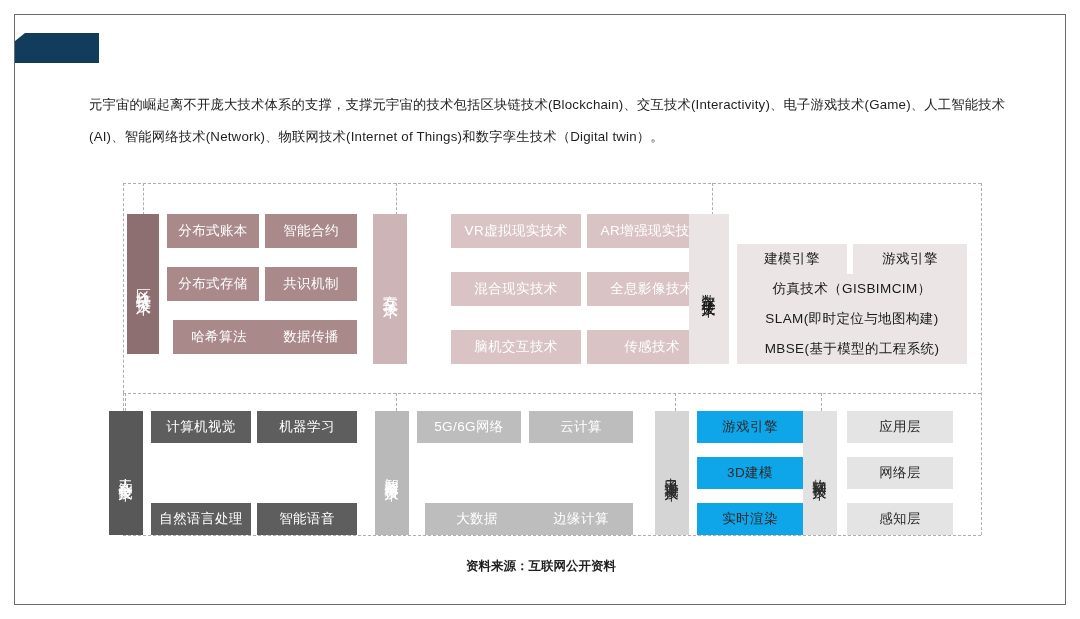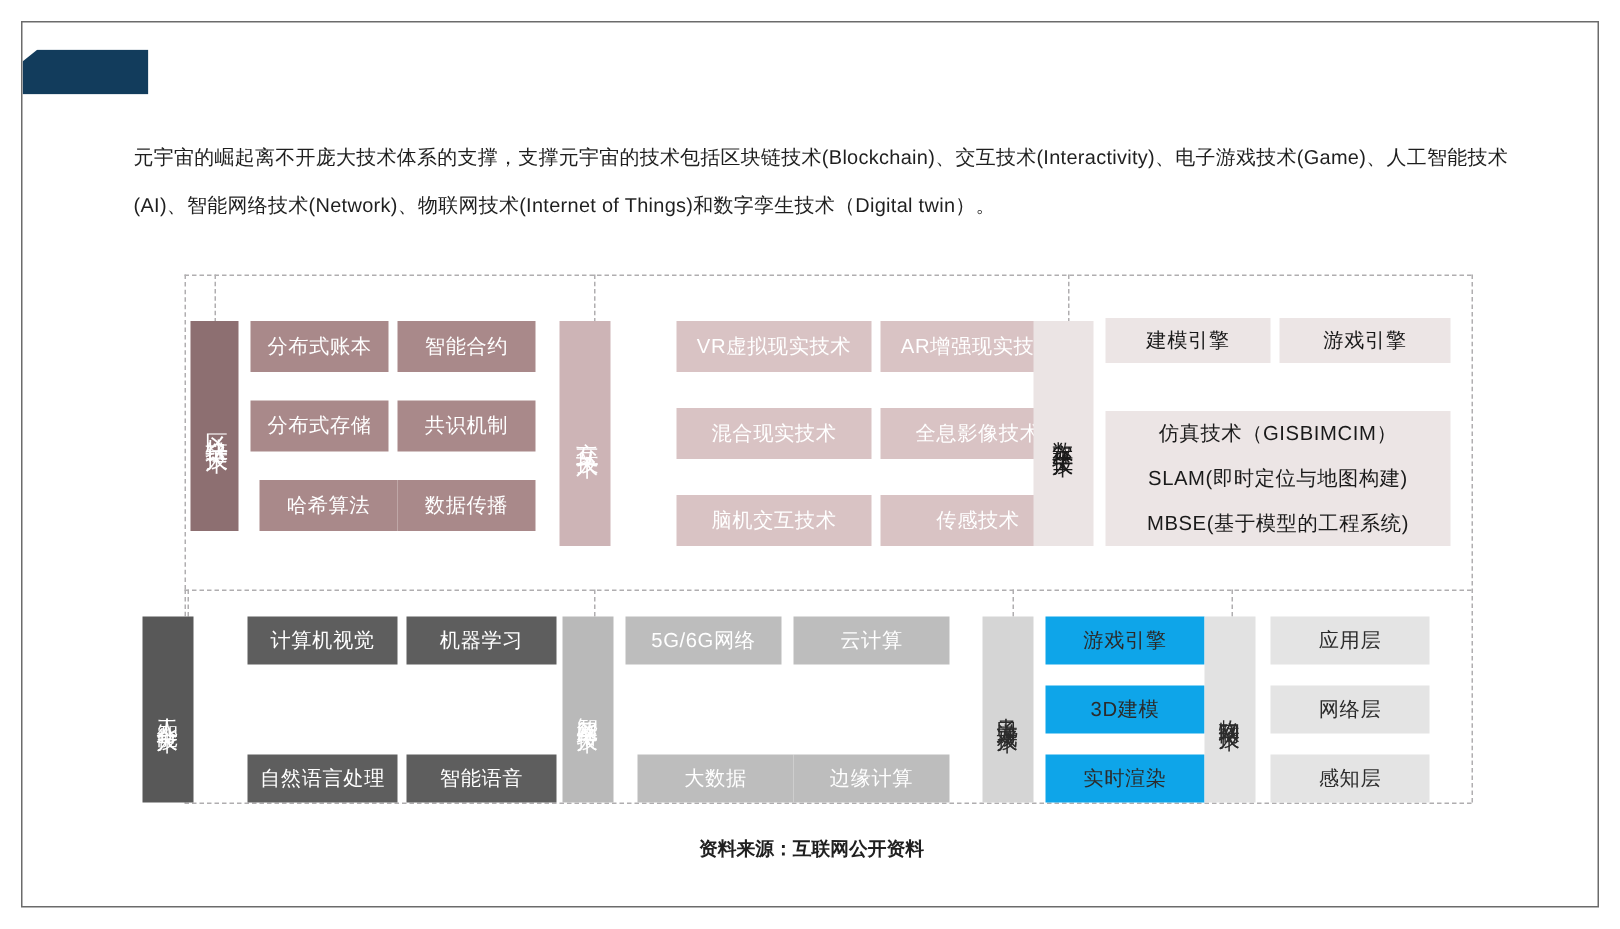--- a/index.html
+++ b/index.html
@@ -157,32 +157,32 @@
     </div>
 
     <div class="group pal-rose" style="left:674px; top:199px; width:278px; height:150px;">
       <div class="sidebar" style="width:40px; height:150px; font-size:14px; letter-spacing:2px;">数字孪生技术</div>
       <div class="cells" style="margin-left:8px; width:230px; height:150px;justify-content:flex-end;">
         <div class="cellrow">
           <div class="cell" style="width:110px; height:30px;">建模引擎</div>
           <div class="cell" style="width:114px; height:30px; margin-left:6px;">游戏引擎</div>
         </div>
         <div class="cellrow">
-          <div class="cell" style="width:230px; height:30px;margin-top:32px;">仿真技术（GISBIMCIM）</div>
+          <div class="cell" style="width:230px; height:30px;">仿真技术（GISBIMCIM）</div>
         </div>
         <div class="cellrow">
           <div class="cell" style="width:230px; height:30px;">SLAM(即时定位与地图构建)</div>
         </div>
         <div class="cellrow">
           <div class="cell" style="width:230px; height:30px;">MBSE(基于模型的工程系统)</div>
         </div>
       </div>
     </div>
 
-    <div class="group pal-dark" style="left:80px; top:396px; width:250px; height:124px;gap:28px;">
+    <div class="group pal-dark" style="left:94px; top:396px; width:250px; height:124px;">
       <div class="sidebar" style="width:34px; height:124px; font-size:14px; letter-spacing:2px;">人工智能技术</div>
       <div class="cells" style="margin-left:8px; width:208px; height:124px;">
         <div class="cellrow">
           <div class="cell" style="width:100px; height:32px;">计算机视觉</div>
           <div class="cell" style="width:100px; height:32px; margin-left:6px;">机器学习</div>
         </div>
         <div class="cellrow">
           <div class="cell" style="width:100px; height:32px;">自然语言处理</div>
           <div class="cell" style="width:100px; height:32px; margin-left:6px;">智能语音</div>
         </div>

